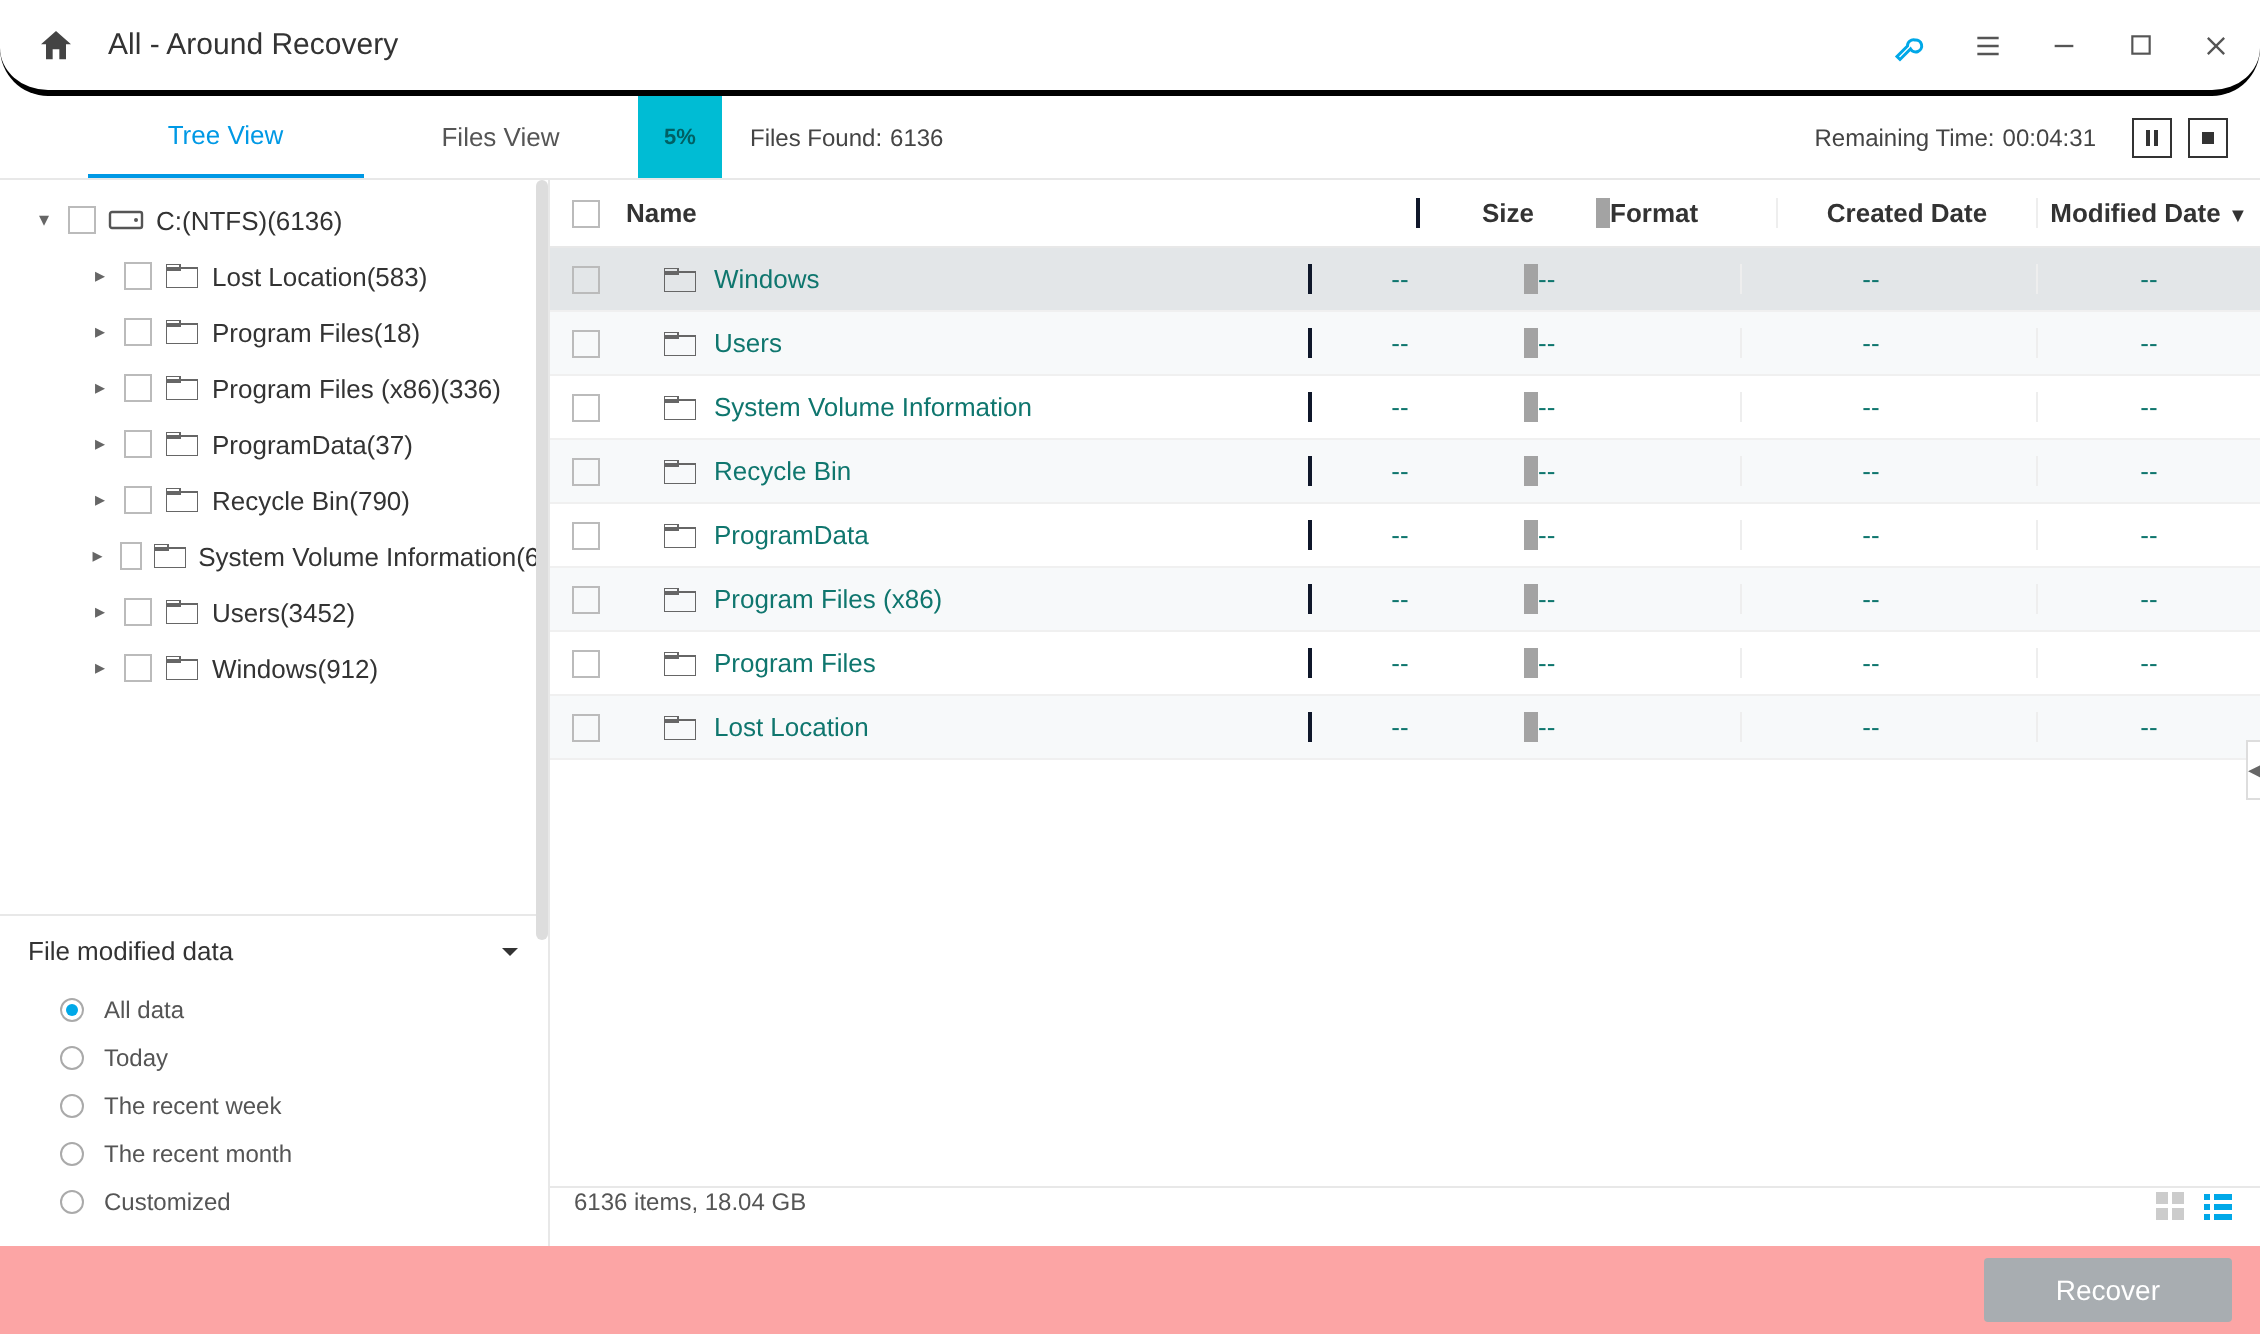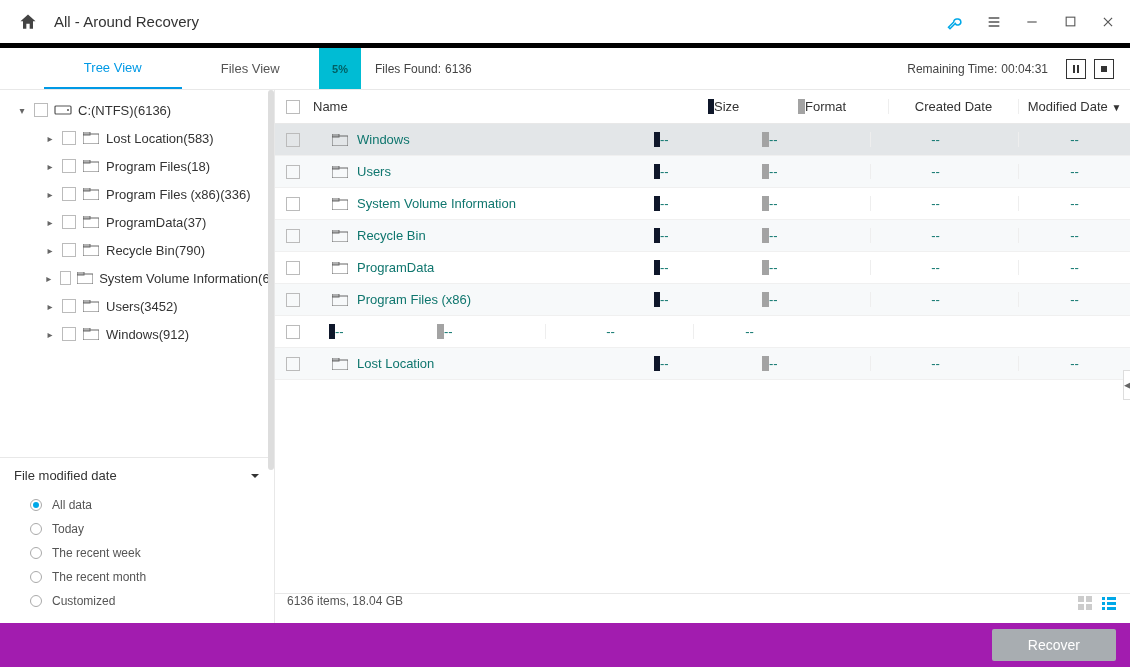--- a/index.html
+++ b/index.html
@@ -1,19 +1,19 @@
 <!DOCTYPE html>
 <html><head>
 <meta charset="utf-8">
 <style>
 * { margin: 0; padding: 0; box-sizing: border-box; font-family: -apple-system, "Segoe UI", Arial, sans-serif; }
 body { width: 1130px; height: 667px; background: #fff; overflow: hidden; font-size: 13px; color: #333; position: relative; }
 
 
-.titlebar { height: 48px; display: flex; align-items: center; padding: 12px 12px; border-bottom: 5px solid #000000; }
+.titlebar { height: 48px; display: flex; align-items: center; padding: 12px 12px; border-bottom: 3px solid #000000; border-radius: 24px; }
 .titlebar .home { width: 32px; height: 32px; display: flex; align-items: center; justify-content: center; cursor: pointer; }
 .titlebar .title { font-size: 15px; color: #333; margin-left: 10px; flex: 1; }
 .titlebar .winctrl { display: flex; align-items: center; gap: 18px; }
 .titlebar .winctrl .ic { width: 20px; height: 20px; display: flex; align-items: center; justify-content: center; cursor: pointer; color: #555; }
 .ic-key { color: #00a8e8; }
 
 
 .statusrow { height: 42px; display: flex; align-items: stretch; border-bottom: 1px solid #e8e8e8; padding-left: 44px; }
 .tabs { width: 275px; display: flex; }
 .tab { flex: 1; display: flex; align-items: center; justify-content: center; font-size: 13px; color: #555; cursor: pointer; }
@@ -39,24 +39,24 @@
 .sidebar-scroll { position: absolute; right: 0; top: 0; width: 6px; height: 380px; background: #ddd; border-radius: 3px; }
 
 .filters { border-top: 1px solid #e8e8e8; padding: 10px 14px; }
 .filters .hdr { display: flex; justify-content: space-between; align-items: center; font-size: 13px; color: #333; margin-bottom: 10px; cursor: pointer; }
 .filters .opt { display: flex; align-items: center; font-size: 12px; color: #555; padding: 5px 0 5px 16px; }
 .radio { width: 12px; height: 12px; border: 1px solid #aaa; border-radius: 50%; margin-right: 10px; display: flex; align-items: center; justify-content: center; }
 .radio.sel::after { content: ""; width: 6px; height: 6px; background: #00a8e8; border-radius: 50%; }
 
 
 .content { flex: 1; display: flex; flex-direction: column; position: relative; }
-.thead { display: flex; height: 34px; align-items: center; border-bottom: 1px solid #e8e8e8; font-size: 13px; font-weight: normal; color: #333; }
+.thead { display: flex; height: 34px; align-items: center; border-bottom: 1px solid #e8e8e8; font-size: 13px; font-weight: bold; color: #333; }
 .col-cb { width: 36px; display: flex; justify-content: center; }
 .col-name { flex: 1; padding-left: 2px; }
-.col-size { width: 90px; text-align: left; border-left: 6px solid #0f172a; }
+.col-size { width: 90px; text-align: center; border-left: 2px solid #0f172a; }
 .col-format { width: 90px; text-align: left; border-left: 7px solid #a3a3a3; }
 .col-created { width: 130px; text-align: center; border-left: 1px solid #eee; }
 .col-modified { width: 112px; text-align: center; border-left: 1px solid #eee; }
 .tbody { flex: 1; overflow: auto; }
 .trow { display: flex; height: 32px; align-items: center; border-bottom: 1px solid #f0f0f0; font-size: 13px; color: #0f766e; gap: 18px; }
 .trow:nth-child(even) { background: #f7f9fa; }
 .trow:first-child { background: #e3e6e8; }
 .trow .col-cb .cb { width: 14px; height: 14px; border: 1px solid #bbb; }
 .trow .ficon { width: 18px; height: 14px; margin-right: 8px; display:inline-flex; align-items:center; justify-content:center;}
 .trow .nm { display: flex; align-items: center; }
@@ -64,21 +64,21 @@
 
 .statusbar { height: 30px; border-top: 1px solid #e8e8e8; display: flex; align-items: flex-start; padding: 0 12px; font-size: 12px; color: #555; }
 .statusbar .sp { flex: 1; }
 .viewtoggle { width: 18px; height: 18px; margin-left: 6px; display: flex; align-items: center; justify-content: center; cursor: pointer; }
 .viewtoggle.on { color: #00a8e8; }
 .viewtoggle.off { color: #ccc; }
 
 .collapse-tab { position: absolute; right: -1px; top: 280px; width: 8px; height: 30px; background: #fff; border: 1px solid #ddd; border-right: none; display: flex; align-items: center; justify-content: center; font-size: 9px; color: #666; cursor: pointer; }
 
 
-.footer { height: 44px; background: #a21caf; display: flex; align-items: center; justify-content: flex-end; padding: 0 14px; }
+.footer { height: 44px; background: #fca5a5; display: flex; align-items: center; justify-content: flex-end; padding: 0 14px; }
 .recover-btn { background: #a8adb1; color: #fff; border: none; padding: 8px 36px; font-size: 14px; border-radius: 2px; cursor: pointer; }
 
 svg { display: block; }
 </style>
 </head>
 <body>
 
 <div class="titlebar">
   <div class="home">
     <svg width="20" height="20" viewBox="0 0 24 24">
@@ -246,21 +246,21 @@
               <rect x="0" y="2" width="16" height="10" fill="none" stroke="#666" stroke-width="1"></rect>
               <rect x="0" y="0" width="7" height="3" fill="none" stroke="#666" stroke-width="1"></rect>
             </svg>
           </span>
           <span>Windows(912)</span>
         </div>
       </div>
     <div class="sidebar-scroll"></div>
     <div class="filters">
       <div class="hdr">
-        <span>File modified date</span>
+        <span>File modified data</span>
         <span>
           <svg width="10" height="10" viewBox="0 0 10 10">
               <path fill="#333" d="M1 3l4 4 4-4z"></path>
             </svg>
         </span>
       </div>
       <div id="filter-opts">
           <div class="opt">
             <span class="radio sel"></span>
             <span>All data</span>
@@ -404,20 +404,29 @@
             <span>Program Files (x86)</span>
           </div>
           <div class="col-size">--</div>
           <div class="col-format">--</div>
           <div class="col-created">--</div>
           <div class="col-modified">--</div>
         </div>
         <div class="trow">
           <div class="col-cb">
             <div class="cb"></div>
+          </div>
+          <div class="col-name nm">
+            <span class="ficon">
+              <svg width="16" height="12" viewBox="0 0 16 12">
+                <rect x="0" y="2" width="16" height="10" fill="none" stroke="#666" stroke-width="1"></rect>
+                <rect x="0" y="0" width="7" height="3" fill="none" stroke="#666" stroke-width="1"></rect>
+              </svg>
+            </span>
+            <span>Program Files</span>
           </div>
           <div class="col-size">--</div>
           <div class="col-format">--</div>
           <div class="col-created">--</div>
           <div class="col-modified">--</div>
         </div>
         <div class="trow">
           <div class="col-cb">
             <div class="cb"></div>
           </div>

